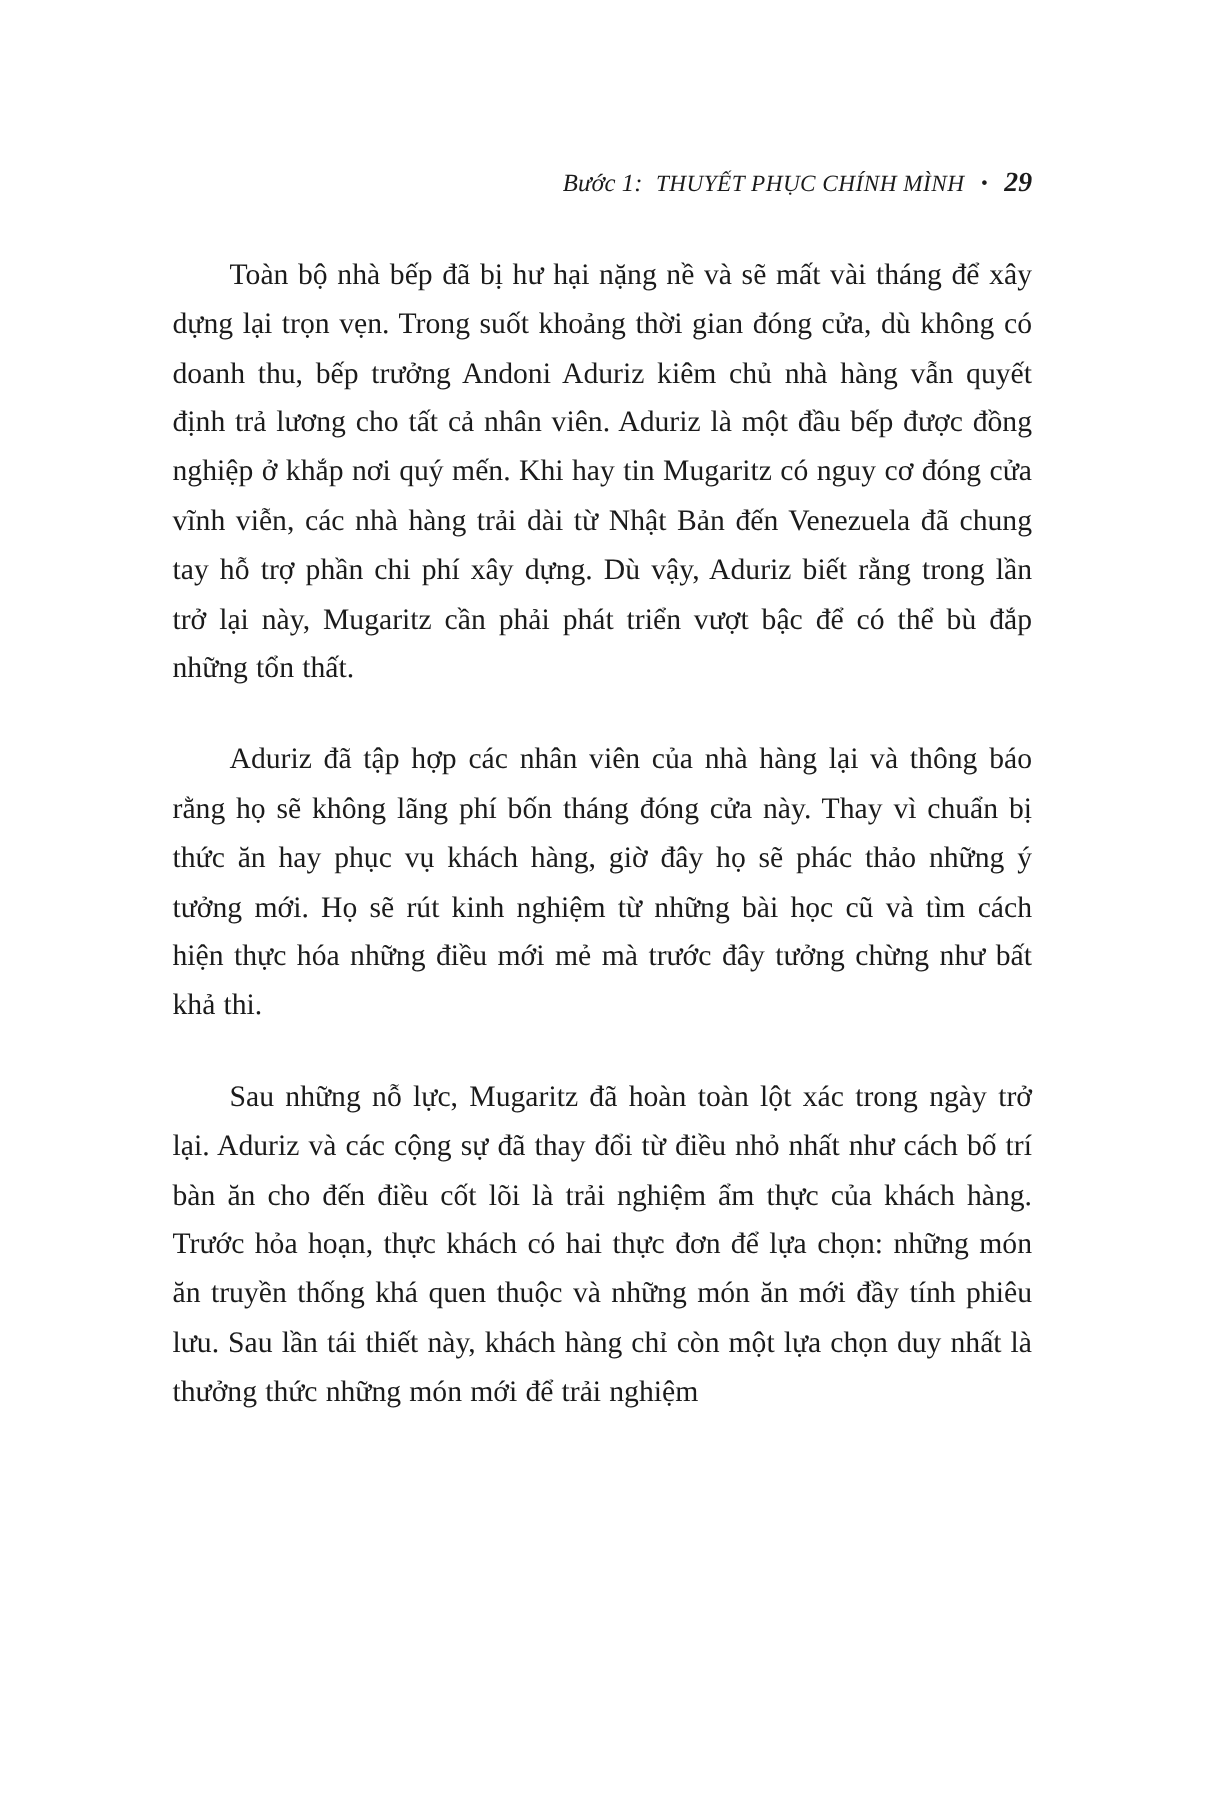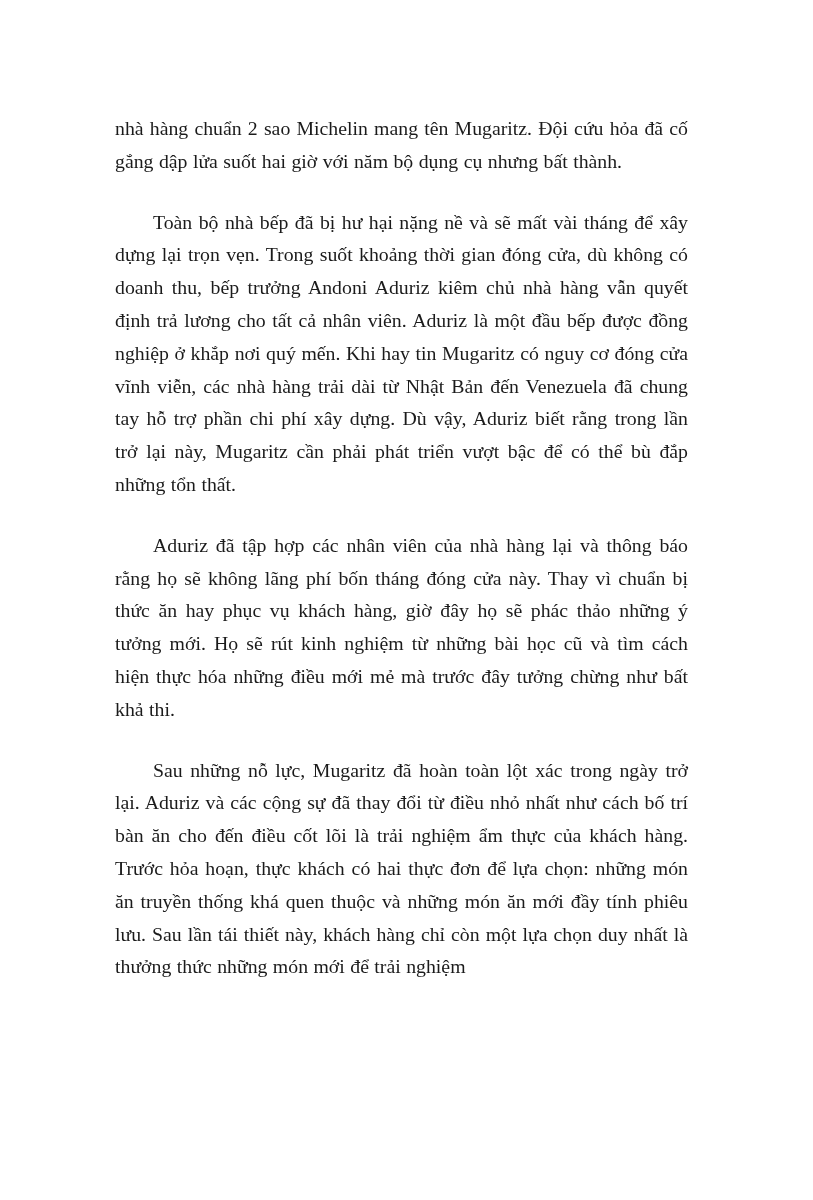--- a/index.html
+++ b/index.html
@@ -53,21 +53,26 @@
   .body-text p.indent {
     text-indent: 38px;
     margin-top: 28px;
   }
 </style>
 </head>
 <body>
 
 <div class="page">
 
+  <div class="running-header">
+    <span class="chapter">Bước 1:</span>
+    <span class="title">THUYẾT PHỤC CHÍNH MÌNH</span>
+    <span class="sep">•</span>
+    <span class="pagenum">29</span>
+  </div>
 
   <div class="body-text">
-    <p class="no-indent">nhà hàng chuẩn 2 sao Michelin mang tên Mugaritz. Đội cứu hỏa đã cố gắng dập lửa suốt hai giờ với năm bộ dụng cụ nhưng bất thành.</p>
     <p class="indent">Toàn bộ nhà bếp đã bị hư hại nặng nề và sẽ mất vài tháng để xây dựng lại trọn vẹn. Trong suốt khoảng thời gian đóng cửa, dù không có doanh thu, bếp trưởng Andoni Aduriz kiêm chủ nhà hàng vẫn quyết định trả lương cho tất cả nhân viên. Aduriz là một đầu bếp được đồng nghiệp ở khắp nơi quý mến. Khi hay tin Mugaritz có nguy cơ đóng cửa vĩnh viễn, các nhà hàng trải dài từ Nhật Bản đến Venezuela đã chung tay hỗ trợ phần chi phí xây dựng. Dù vậy, Aduriz biết rằng trong lần trở lại này, Mugaritz cần phải phát triển vượt bậc để có thể bù đắp những tổn thất.</p>
     <p class="indent">Aduriz đã tập hợp các nhân viên của nhà hàng lại và thông báo rằng họ sẽ không lãng phí bốn tháng đóng cửa này. Thay vì chuẩn bị thức ăn hay phục vụ khách hàng, giờ đây họ sẽ phác thảo những ý tưởng mới. Họ sẽ rút kinh nghiệm từ những bài học cũ và tìm cách hiện thực hóa những điều mới mẻ mà trước đây tưởng chừng như bất khả thi.</p>
     <p class="indent">Sau những nỗ lực, Mugaritz đã hoàn toàn lột xác trong ngày trở lại. Aduriz và các cộng sự đã thay đổi từ điều nhỏ nhất như cách bố trí bàn ăn cho đến điều cốt lõi là trải nghiệm ẩm thực của khách hàng. Trước hỏa hoạn, thực khách có hai thực đơn để lựa chọn: những món ăn truyền thống khá quen thuộc và những món ăn mới đầy tính phiêu lưu. Sau lần tái thiết này, khách hàng chỉ còn một lựa chọn duy nhất là thưởng thức những món mới để trải nghiệm</p>
   </div>
 
 </div>
 
 </body></html>

